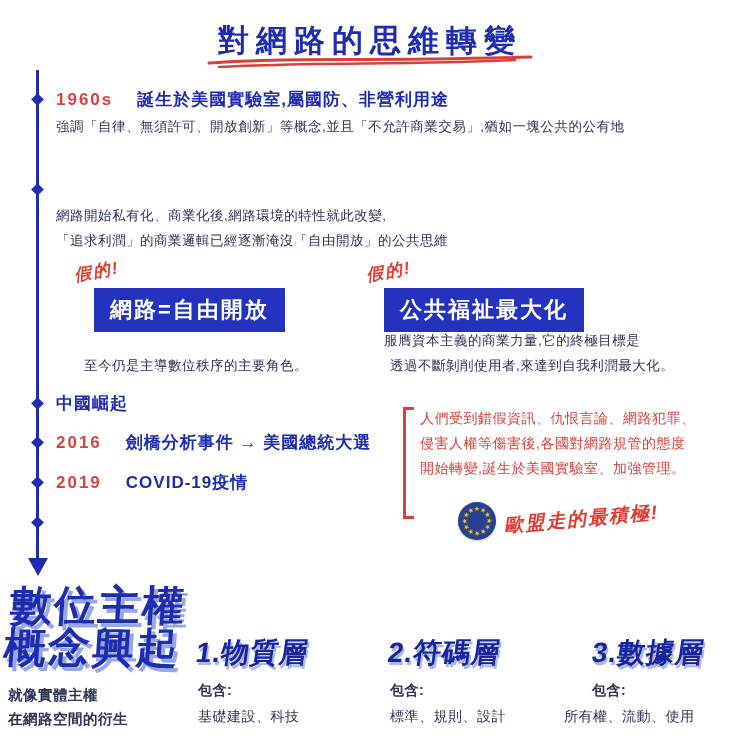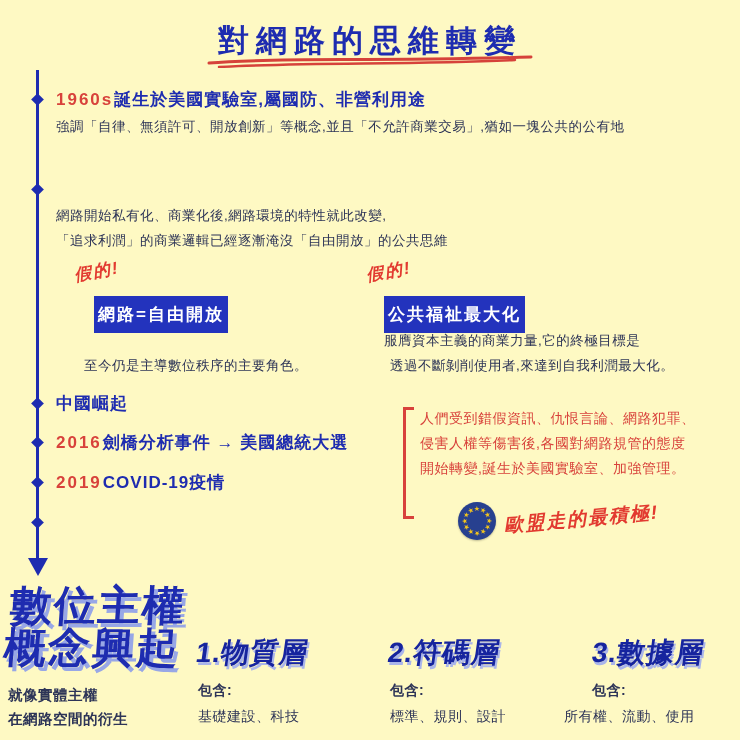--- a/index.html
+++ b/index.html
@@ -1,37 +1,37 @@
 <!DOCTYPE html>
 <html><head>
 <meta charset="utf-8">
 <style>
   html,body{margin:0;padding:0;}
   body{width:740px;height:740px;background:#ebe9e3;font-family:"Liberation Sans","DejaVu Sans",sans-serif;overflow:hidden;}
-  .canvas{position:relative;width:740px;height:740px;background:#fef9c3;}
+  .canvas{position:relative;width:740px;height:740px;background:#ffffff;}
 
   
   .title{position:absolute;top:20px;left:0;width:740px;margin:0;text-align:center;
          font-size:31px;font-weight:900;letter-spacing:7px;color:#1e2cb0;}
   .title-underline{position:absolute;top:54px;left:205px;}
 
   
   .tl-line{position:absolute;left:36px;top:70px;width:3px;height:490px;background:#1e2cb0;}
   .tl-arrow{position:absolute;left:28px;top:558px;width:0;height:0;
             border-left:10px solid transparent;border-right:10px solid transparent;border-top:18px solid #1e2cb0;}
   .bullet{position:absolute;width:9px;height:9px;background:#1e2cb0;transform:rotate(45deg);}
   .tl-head{position:absolute;font-size:17px;font-weight:800;color:#1e2cb0;white-space:nowrap;letter-spacing:1px;}
-  .tl-head .year{color:#d8423b;margin-right:1px;letter-spacing:2px;}
+  .tl-head .year{color:#d8423b;margin-right:24px;letter-spacing:2px;}
   .body-text{position:absolute;font-size:13.5px;color:#2d3457;white-space:nowrap;letter-spacing:0.5px;}
 
   
   .stamp{position:absolute;color:#e23a30;font-weight:800;font-size:17px;letter-spacing:2px;
          transform:rotate(-10deg);font-style:italic;}
-  .myth-box{position:absolute;background:#2333bd;color:#ffffff;font-weight:800;font-size:17px;
-            padding:7px 4px;letter-spacing:2px;white-space:nowrap;margin-top:8px;}
+  .myth-box{position:absolute;background:#2333bd;color:#ffffff;font-weight:800;font-size:22px;
+            padding:7px 16px;letter-spacing:2px;white-space:nowrap;}
 
   
   .note-bracket{position:absolute;left:403px;top:407px;width:8px;height:106px;
                 border-left:3px solid #d8423b;border-top:3px solid #d8423b;border-bottom:3px solid #d8423b;}
   .red-note{position:absolute;color:#d8423b;font-size:14px;white-space:nowrap;letter-spacing:0.5px;}
   .eu-note{position:absolute;color:#e23a30;font-weight:800;font-size:19px;letter-spacing:2px;
            transform:rotate(-5deg);font-style:italic;white-space:nowrap;}
 
   
   .eu-flag{position:absolute;left:458px;top:502px;width:38px;height:38px;border-radius:50%;background:#27408f;

